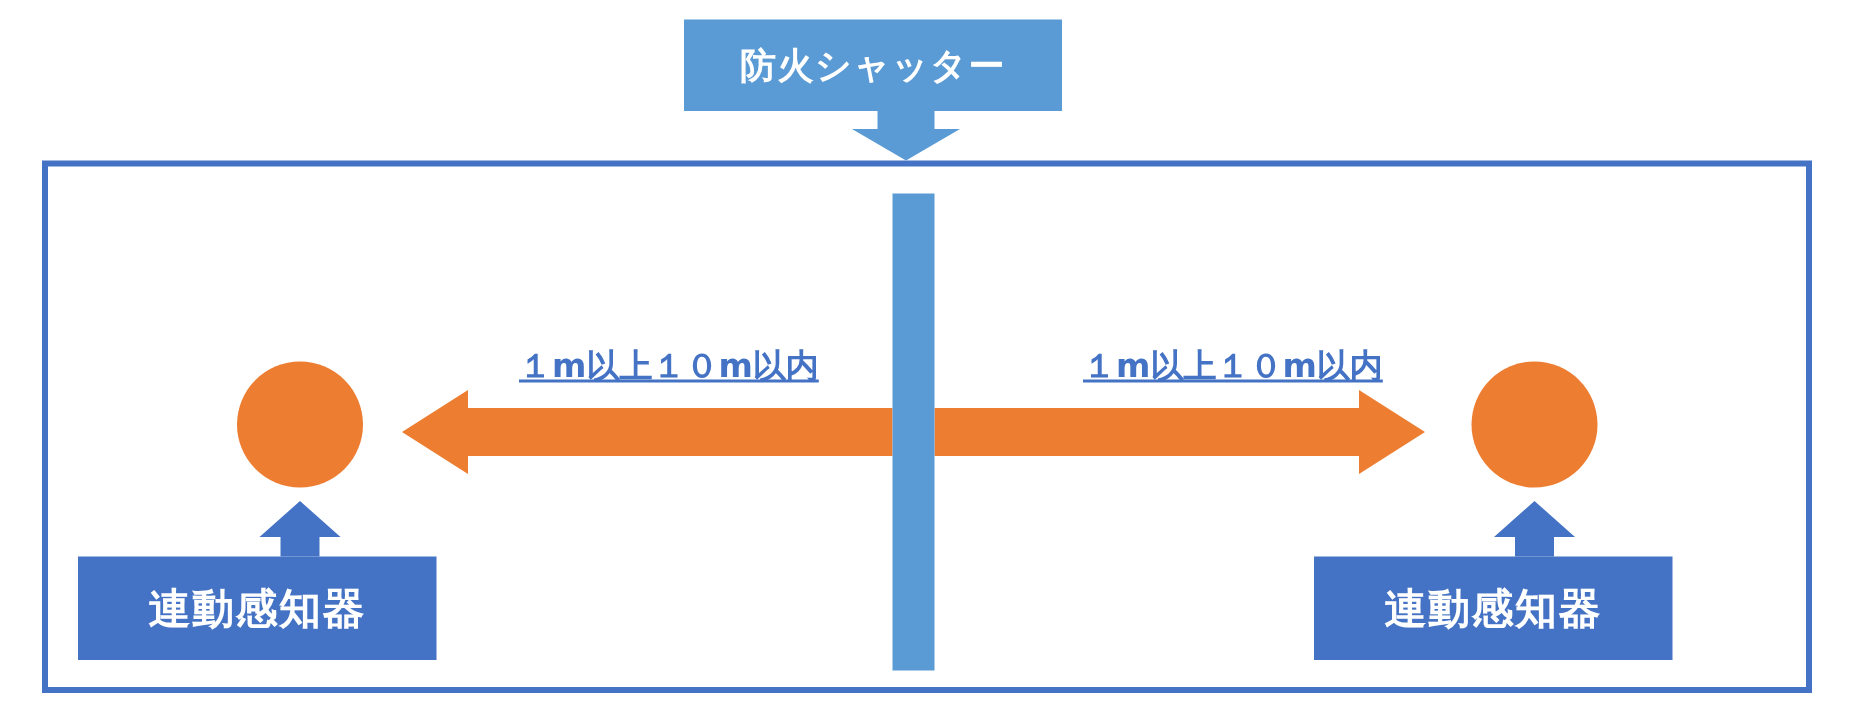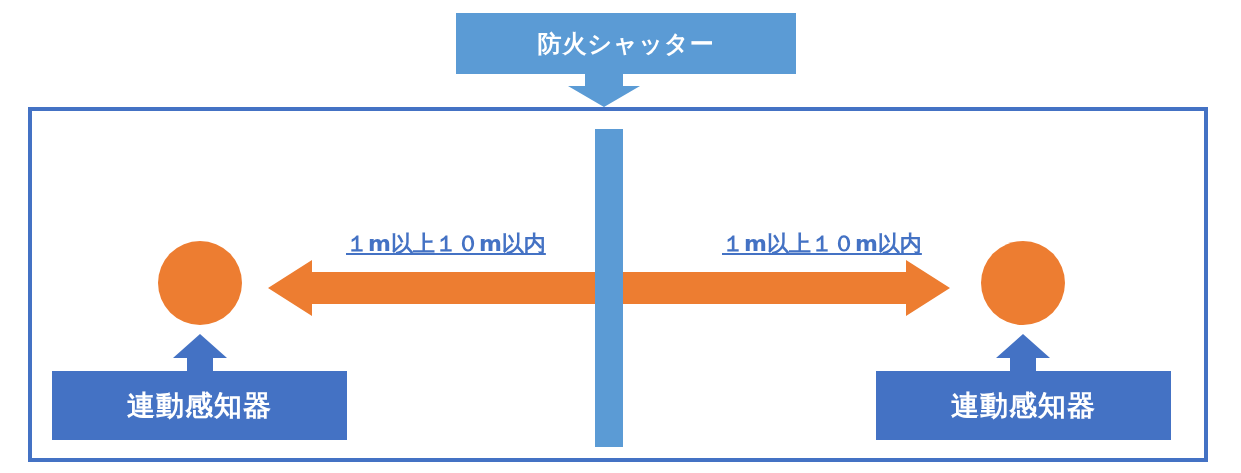--- a/index.html
+++ b/index.html
@@ -1,26 +1,26 @@
 <!DOCTYPE html>
 <html><head>
   <meta charset="utf-8">
   <style>
     html, body { margin: 0; padding: 0; background: #ffffff; }
     body { width: 1241px; height: 473px; position: relative; overflow: hidden;
            font-family: "DejaVu Sans", "Liberation Sans", sans-serif; }
     .abs { position: absolute; }
-    .top-box { left: 456px; top: 13px; width: 340px; height: 61px; background: #5b9bd5;
+    .top-box { left: 456px; top: 13px; width: 252px; height: 61px; background: #5b9bd5;
                color: #fff; font-size: 24px; font-weight: bold; display: flex;
                align-items: center; justify-content: center; letter-spacing: 1px; }
     .outer-frame { left: 28px; top: 107px; width: 1172px; height: 347px;
                    border: 4px solid #4472c4; }
     .shutter-bar { left: 595px; top: 129px; width: 28px; height: 318px; background: #5b9bd5; }
     .sensor { width: 84px; height: 84px; border-radius: 50%; background: #ed7d31; }
-    .label-box { width: 295px; height: 69px; background: #4472c4; color: #fff;
+    .label-box { width: 239px; height: 69px; background: #4472c4; color: #fff;
                  font-size: 28px; font-weight: bold; display: flex; align-items: center;
                  justify-content: center; letter-spacing: 1px; }
     .dist-label { color: #4472c4; font-size: 22px; font-weight: bold; white-space: nowrap; text-decoration: underline; }
     svg.overlay { position: absolute; left: 0; top: 0; }
   </style>
 </head>
 <body>
 
 <div class="abs outer-frame"></div>
 

